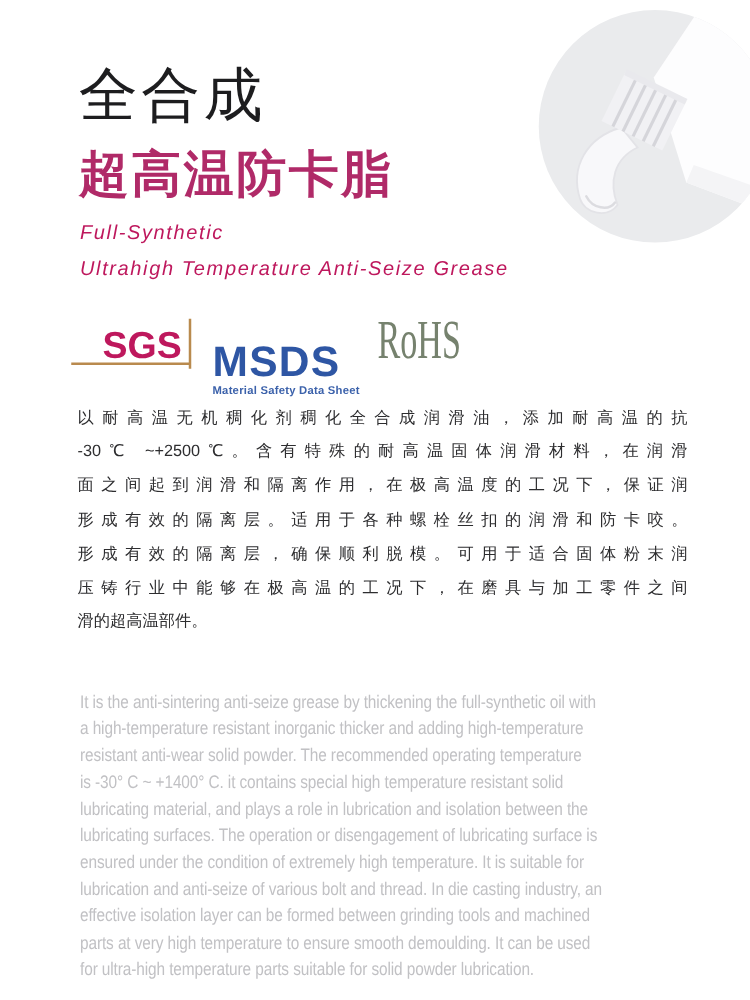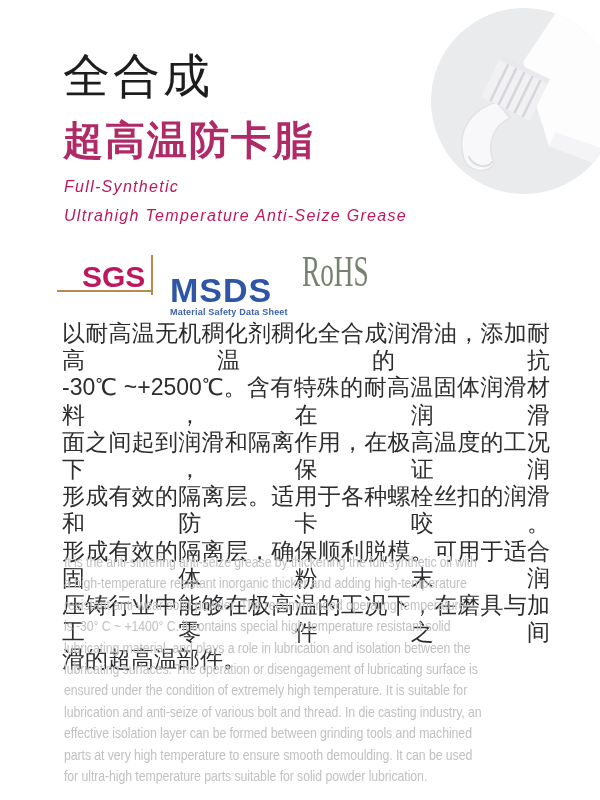--- a/index.html
+++ b/index.html
@@ -50,21 +50,21 @@
   }
   .rohs{
     position:absolute;left:302px;top:251px;
     font-family:"Liberation Serif",serif;font-size:44px;line-height:42px;
     color:#76826e;transform:scaleX(0.62);transform-origin:0 0;white-space:nowrap;
   }
 
   
   .desc-cn{position:absolute;left:62px;top:320px;width:488px;}
   .cn-line{
-    font-size:23px;line-height:27.2px;color:#2d2d2f;font-weight:500;
+    font-size:13px;line-height:27.2px;color:#2d2d2f;font-weight:500;
     text-align:justify;text-align-last:justify;
   }
   .cn-line:last-child{text-align-last:left;}
 
   
   .desc-en{
     position:absolute;left:64px;top:552px;
     transform:scaleX(0.85);transform-origin:0 0;
   }
   .en-line{

